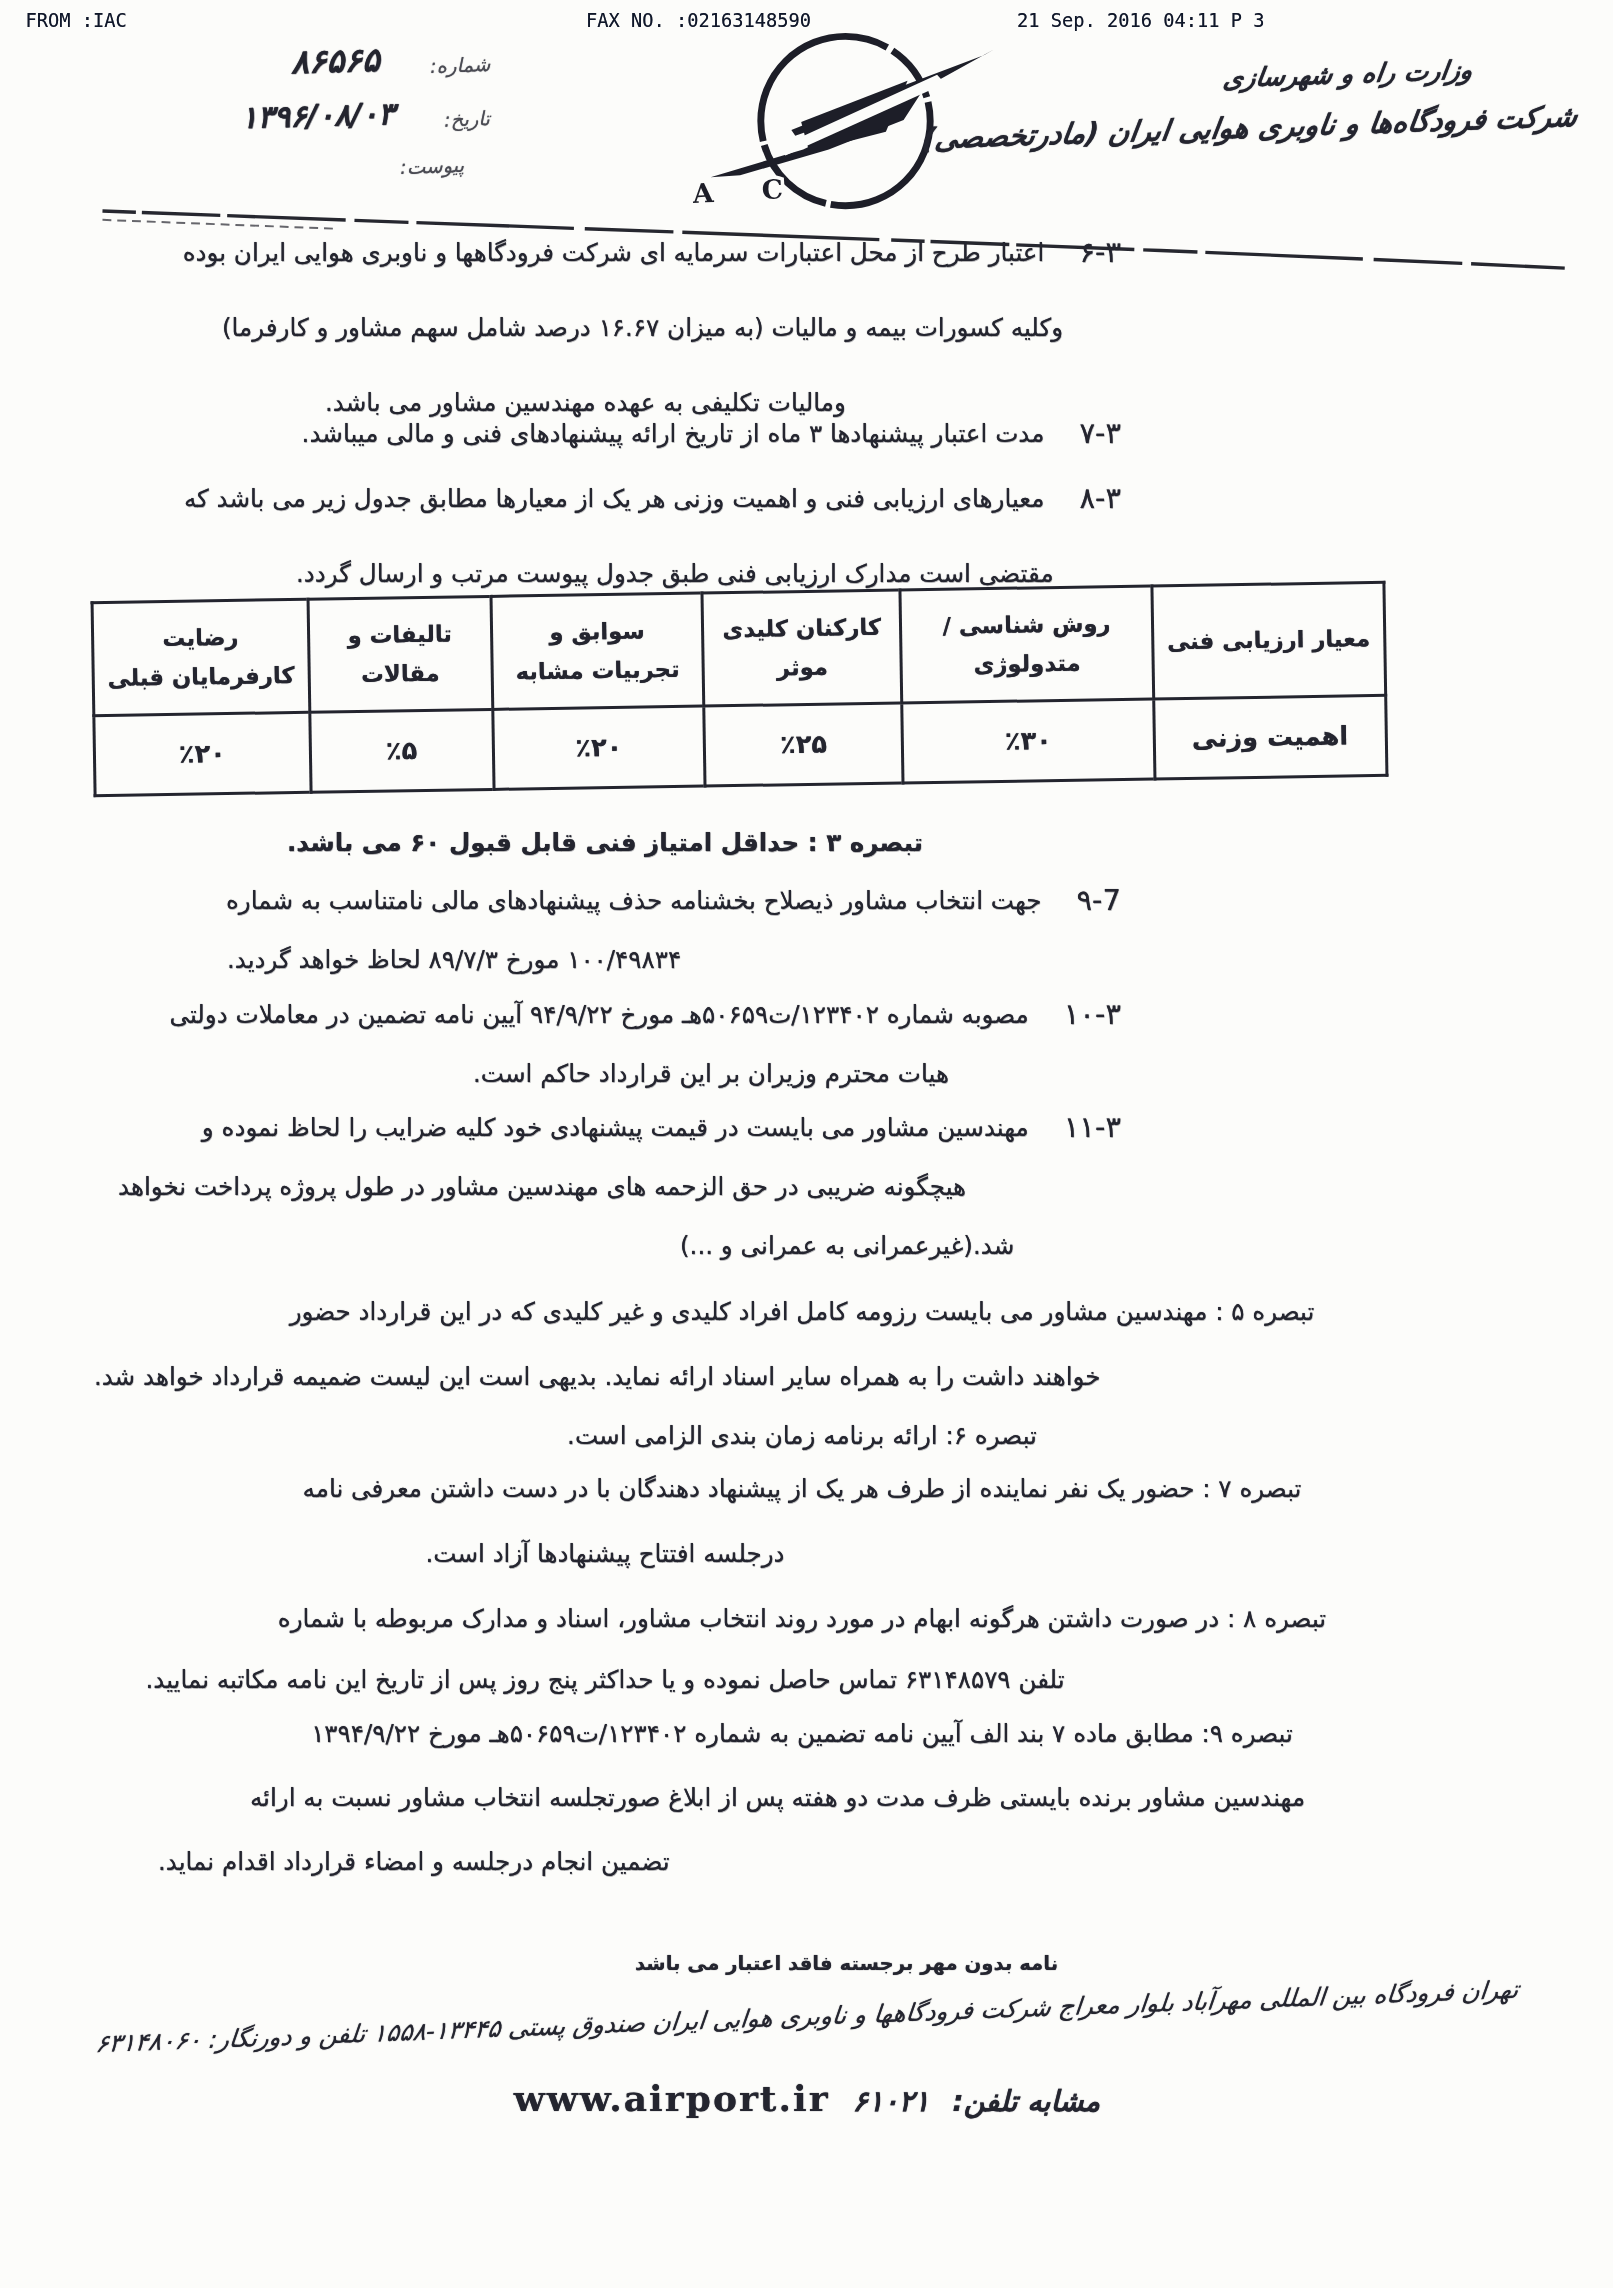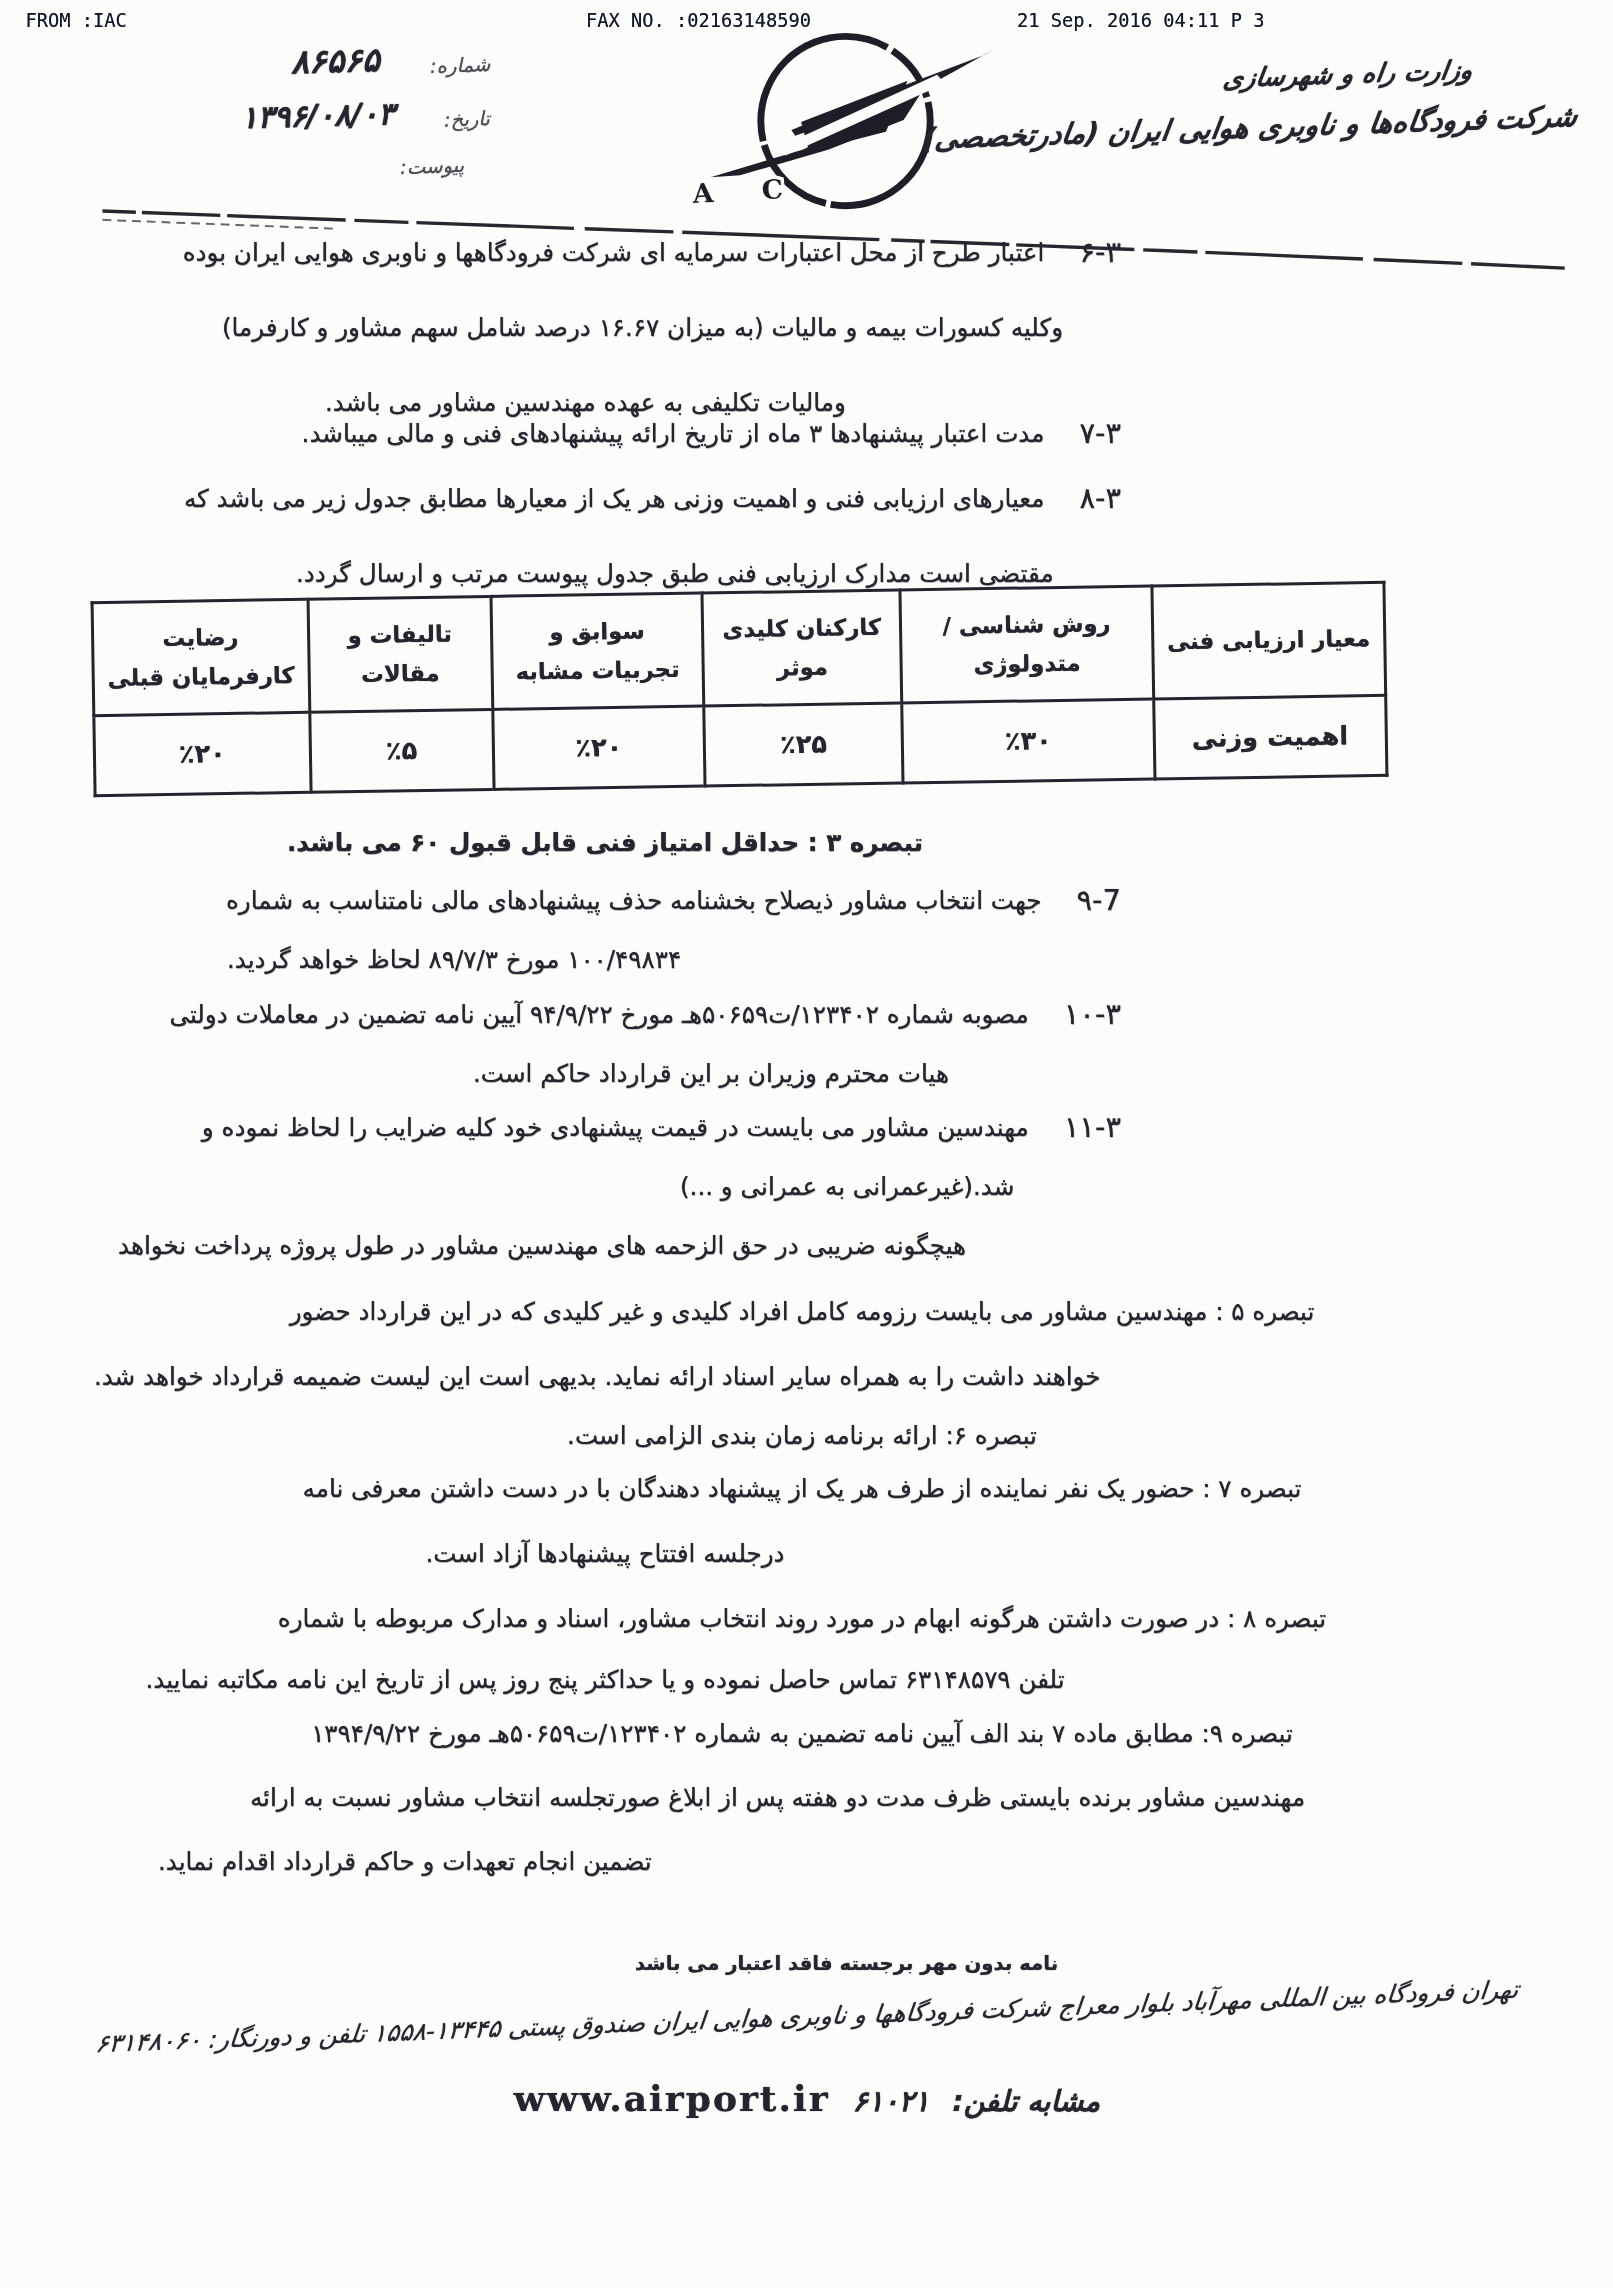--- a/index.html
+++ b/index.html
@@ -184,22 +184,22 @@
         <span class="txt">مصوبه شماره ۱۲۳۴۰۲/ت۵۰۶۵۹هـ مورخ ۹۴/۹/۲۲ آیین نامه تضمین در معاملات دولتی</span>
       </div>
       <div class="ln cont" style="padding-left:389px">هیات محترم وزیران بر این قرارداد حاکم است.</div>
     </div>
 
     <div class="block" style="top:1098px;line-height:59px">
       <div class="ln first" style="padding-right:399px">
         <span class="num">۱۱-۳</span>
         <span class="txt">مهندسین مشاور می بایست در قیمت پیشنهادی خود کلیه ضرایب را لحاظ نموده و</span>
       </div>
+      <div class="ln cont" style="padding-left:34px">هیچگونه ضریبی در حق الزحمه های مهندسین مشاور در طول پروژه پرداخت نخواهد</div>
       <div class="ln cont" style="padding-left:596px">شد.(غیرعمرانی به عمرانی و ...)</div>
-      <div class="ln cont" style="padding-left:34px">هیچگونه ضریبی در حق الزحمه های مهندسین مشاور در طول پروژه پرداخت نخواهد</div>
     </div>
 
     <div class="block" style="top:1279px;line-height:65px">
       <div class="ln nright">تبصره ۵ : مهندسین مشاور می بایست رزومه کامل افراد کلیدی و غیر کلیدی که در این قرارداد حضور</div>
       <div class="ln nleft" style="padding-left:9.9px">خواهند داشت را به همراه سایر اسناد ارائه نماید. بدیهی است این لیست ضمیمه قرارداد خواهد شد.</div>
     </div>
 
     <div class="block" style="top:1403px;line-height:65px">
       <div class="ln nright">تبصره ۶: ارائه برنامه زمان بندی الزامی است.</div>
     </div>
@@ -210,21 +210,21 @@
     </div>
 
     <div class="block" style="top:1588px;line-height:61px">
       <div class="ln nright">تبصره ۸ : در صورت داشتن هرگونه ابهام در مورد روند انتخاب مشاور، اسناد و مدارک مربوطه با شماره</div>
       <div class="ln nright" style="padding-right:394px">تلفن ۶۳۱۴۸۵۷۹ تماس حاصل نموده و یا حداکثر پنج روز پس از تاریخ این نامه مکاتبه نمایید.</div>
     </div>
 
     <div class="block" style="top:1702px;line-height:64px">
       <div class="ln nright">تبصره ۹: مطابق ماده ۷ بند الف آیین نامه تضمین به شماره ۱۲۳۴۰۲/ت۵۰۶۵۹هـ مورخ ۱۳۹۴/۹/۲۲</div>
       <div class="ln nright" style="padding-right:49px">مهندسین مشاور برنده بایستی ظرف مدت دو هفته پس از ابلاغ صورتجلسه انتخاب مشاور نسبت به ارائه</div>
-      <div class="ln nleft" style="padding-left:74px">تضمین انجام تعهدات و حاکم قرارداد اقدام نماید.</div>
+      <div class="ln nleft" style="padding-left:74px">تضمین انجام درجلسه و امضاء قرارداد اقدام نماید.</div>
     </div>
 
   </div>
 
   <div class="stamp">نامه بدون مهر برجسته فاقد اعتبار می باشد</div>
   <div class="address">تهران فرودگاه بین المللی مهرآباد بلوار معراج شرکت فرودگاهها و ناوبری هوایی ایران صندوق پستی ۱۳۴۴۵-۱۵۵۸ تلفن و دورنگار: ۶۳۱۴۸۰۶۰</div>
   <div class="webline">
     <span class="plabel">مشابه تلفن:</span>
     <span class="pval">۶۱۰۲۱</span>
     <span class="site">www.airport.ir</span>

